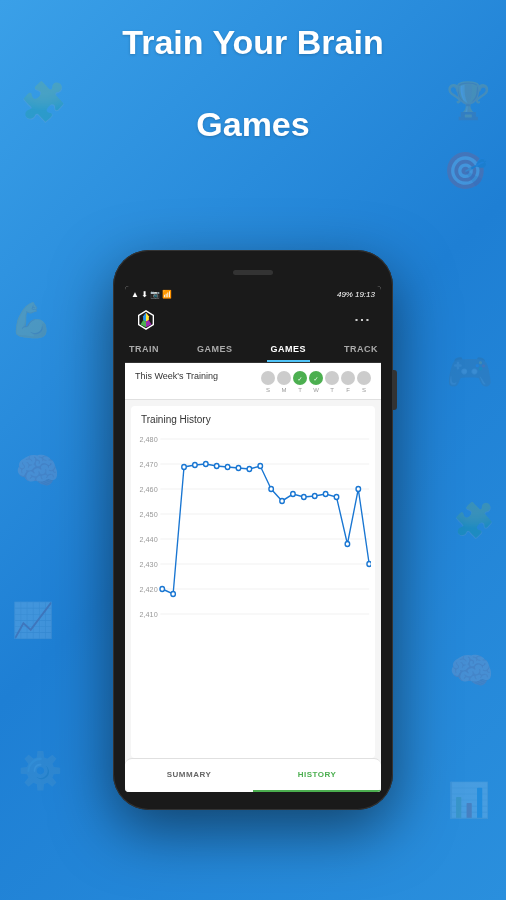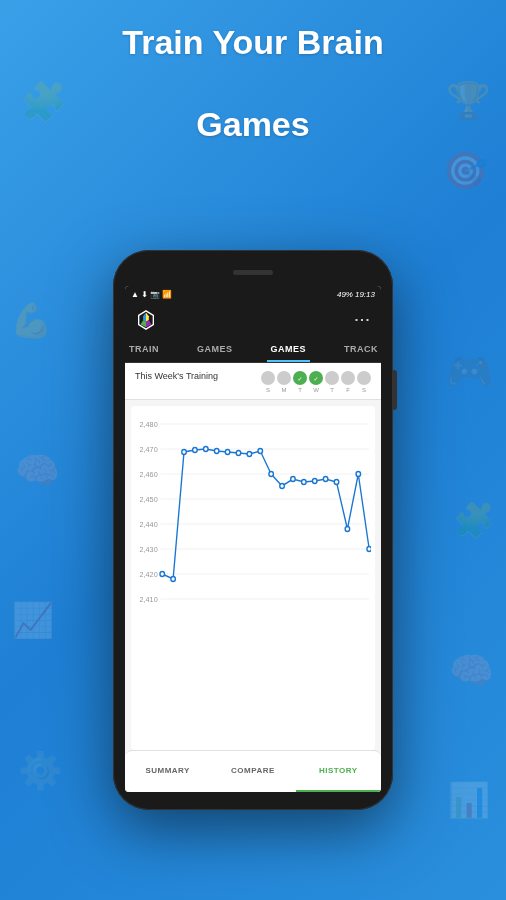--- a/index.html
+++ b/index.html
@@ -225,21 +225,21 @@
     .chart-area {
       width: 100%;
       height: 200px;
     }
 
     
     .bottom-tabs {
       background: white;
       display: flex;
       border-top: 1px solid #e0e0e0;
-      height: 42px;
+      height: 34px;
       border-radius: 7px;
     }
     .bottom-tab {
       flex: 1;
       display: flex;
       align-items: center;
       justify-content: center;
       font-size: 8px;
       font-weight: bold;
       color: #666;
@@ -349,20 +349,21 @@
             <div class="day-label">M</div>
             <div class="day-label">T</div>
             <div class="day-label">W</div>
             <div class="day-label">T</div>
             <div class="day-label">F</div>
             <div class="day-label">S</div>
           </div>
         </div>
 
         <div class="chart-section">
+          <div class="chart-title">Training History</div>
           <svg class="chart-area" viewBox="0 0 260 200" preserveAspectRatio="none">
 
             <line x1="28" y1="10" x2="258" y2="10" stroke="#e0e0e0" stroke-width="0.5"></line>
             <line x1="28" y1="35" x2="258" y2="35" stroke="#e0e0e0" stroke-width="0.5"></line>
             <line x1="28" y1="60" x2="258" y2="60" stroke="#e0e0e0" stroke-width="0.5"></line>
             <line x1="28" y1="85" x2="258" y2="85" stroke="#e0e0e0" stroke-width="0.5"></line>
             <line x1="28" y1="110" x2="258" y2="110" stroke="#e0e0e0" stroke-width="0.5"></line>
             <line x1="28" y1="135" x2="258" y2="135" stroke="#e0e0e0" stroke-width="0.5"></line>
             <line x1="28" y1="160" x2="258" y2="160" stroke="#e0e0e0" stroke-width="0.5"></line>
             <line x1="28" y1="185" x2="258" y2="185" stroke="#e0e0e0" stroke-width="0.5"></line>
@@ -417,20 +418,19 @@
             <circle cx="210" cy="65" r="2.5" fill="white" stroke="#1976d2" stroke-width="1.5"></circle>
             <circle cx="222" cy="68" r="2.5" fill="white" stroke="#1976d2" stroke-width="1.5"></circle>
             <circle cx="234" cy="115" r="2.5" fill="white" stroke="#1976d2" stroke-width="1.5"></circle>
             <circle cx="246" cy="60" r="2.5" fill="white" stroke="#1976d2" stroke-width="1.5"></circle>
             <circle cx="258" cy="135" r="2.5" fill="white" stroke="#1976d2" stroke-width="1.5"></circle>
           </svg>
         </div>
 
         <div class="bottom-tabs">
           <div class="bottom-tab">SUMMARY</div>
-          <div class="bottom-tab">COMPARE</div>
           <div class="bottom-tab active">HISTORY</div>
         </div>
 
       </div>
     </div>
   </div>
 </div>
 
 </body></html>

